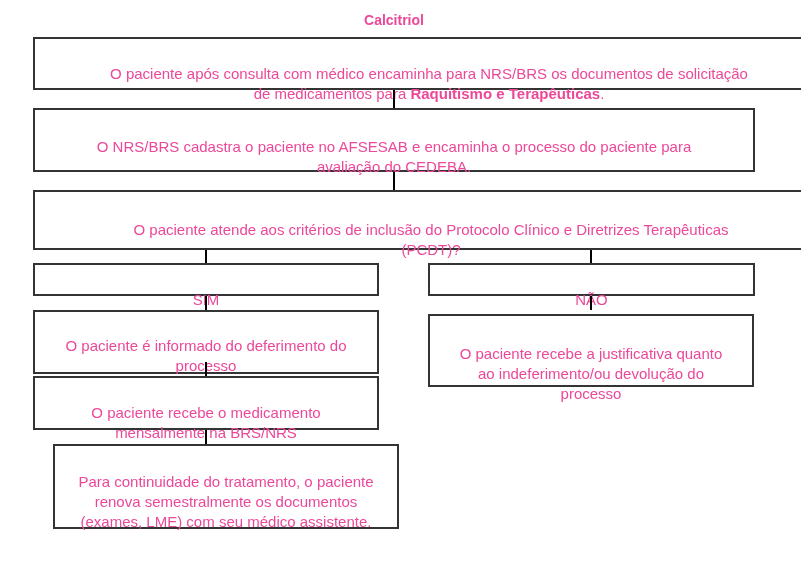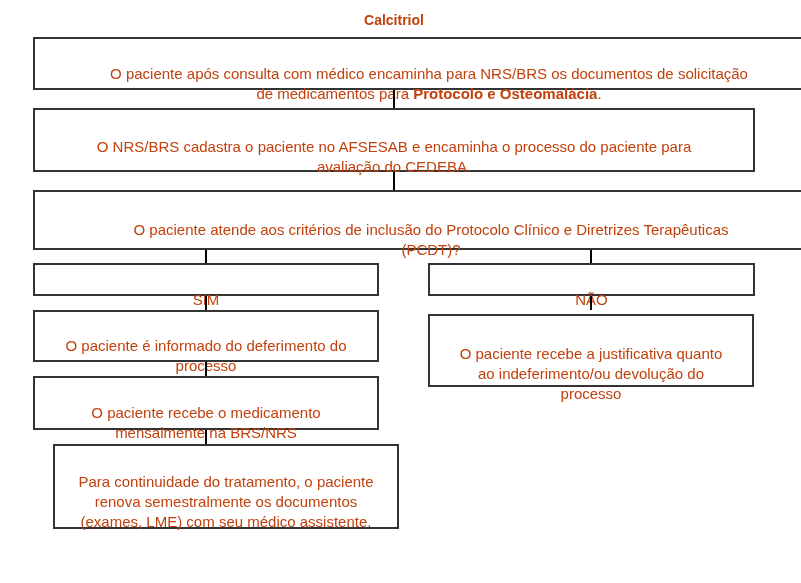--- a/index.html
+++ b/index.html
@@ -6,21 +6,21 @@
     margin: 0;
     padding: 0;
     background: #ffffff;
   }
   .canvas {
     position: relative;
     width: 801px;
     height: 583px;
     background: #ffffff;
     font-family: "Liberation Sans", sans-serif;
-    color: #c2410c;
+    color: #ec4899;
     overflow: hidden;
   }
   .chart-title {
     position: absolute;
     left: 33px;
     top: 12px;
     width: 722px;
     text-align: center;
     font-size: 14px;
     font-weight: bold;
@@ -43,21 +43,21 @@
     background: #000000;
   }
   
   #box-step1    { left: 33px;  top: 37px;  width: 792px; height: 53px; padding-top: 5px; }
   #box-step2    { left: 33px;  top: 108px; width: 722px; height: 64px; padding-top: 7px; }
   #box-decision { left: 33px;  top: 190px; width: 796px; height: 60px; padding-top: 8px; }
   
   #box-sim      { left: 33px;  top: 263px; width: 346px; height: 33px; padding-top: 5px; }
   #box-nao      { left: 428px; top: 263px; width: 327px; height: 33px; padding-top: 5px; }
   
-  #box-yes1     { left: 33px;  top: 310px; width: 346px; height: 52px; padding-top: 4px; text-align: center; }
+  #box-yes1     { left: 33px;  top: 310px; width: 346px; height: 64px; padding-top: 4px; text-align: center; }
   #box-yes2     { left: 33px;  top: 376px; width: 346px; height: 54px; padding-top: 5px; }
   #box-yes3     { left: 33px;  top: 444px; width: 346px; height: 85px; padding-top: 6px; margin-left: 20px; }
   
   #box-no1      { left: 428px; top: 314px; width: 326px; height: 73px; padding-top: 8px; }
   
   #conn-1 { left: 393px; top: 90px;  height: 18px; }
   #conn-2 { left: 393px; top: 172px; height: 18px; }
   #conn-3 { left: 205px; top: 250px; height: 13px; }
   #conn-4 { left: 590px; top: 250px; height: 13px; }
   #conn-5 { left: 205px; top: 296px; height: 14px; }
@@ -67,21 +67,21 @@
 </style>
 </head>
 <body>
 
 <div class="canvas">
 
   <div class="chart-title">Calcitriol</div>
 
   <div class="box" id="box-step1">
     <span>O paciente após consulta com médico encaminha para NRS/BRS os documentos de solicitação
-de medicamentos para </span><span class="bold">Protocolo e Osteomalácia</span><span>.</span>
+de medicamentos para </span><span class="bold">Raquitismo e Terapêuticas</span><span>.</span>
   </div>
 
   <div class="connector" id="conn-1"></div>
 
   <div class="box" id="box-step2">
     <span>O NRS/BRS cadastra o paciente no AFSESAB e encaminha o processo do paciente para
 avaliação do CEDEBA.</span>
   </div>
 
   <div class="connector" id="conn-2"></div>

